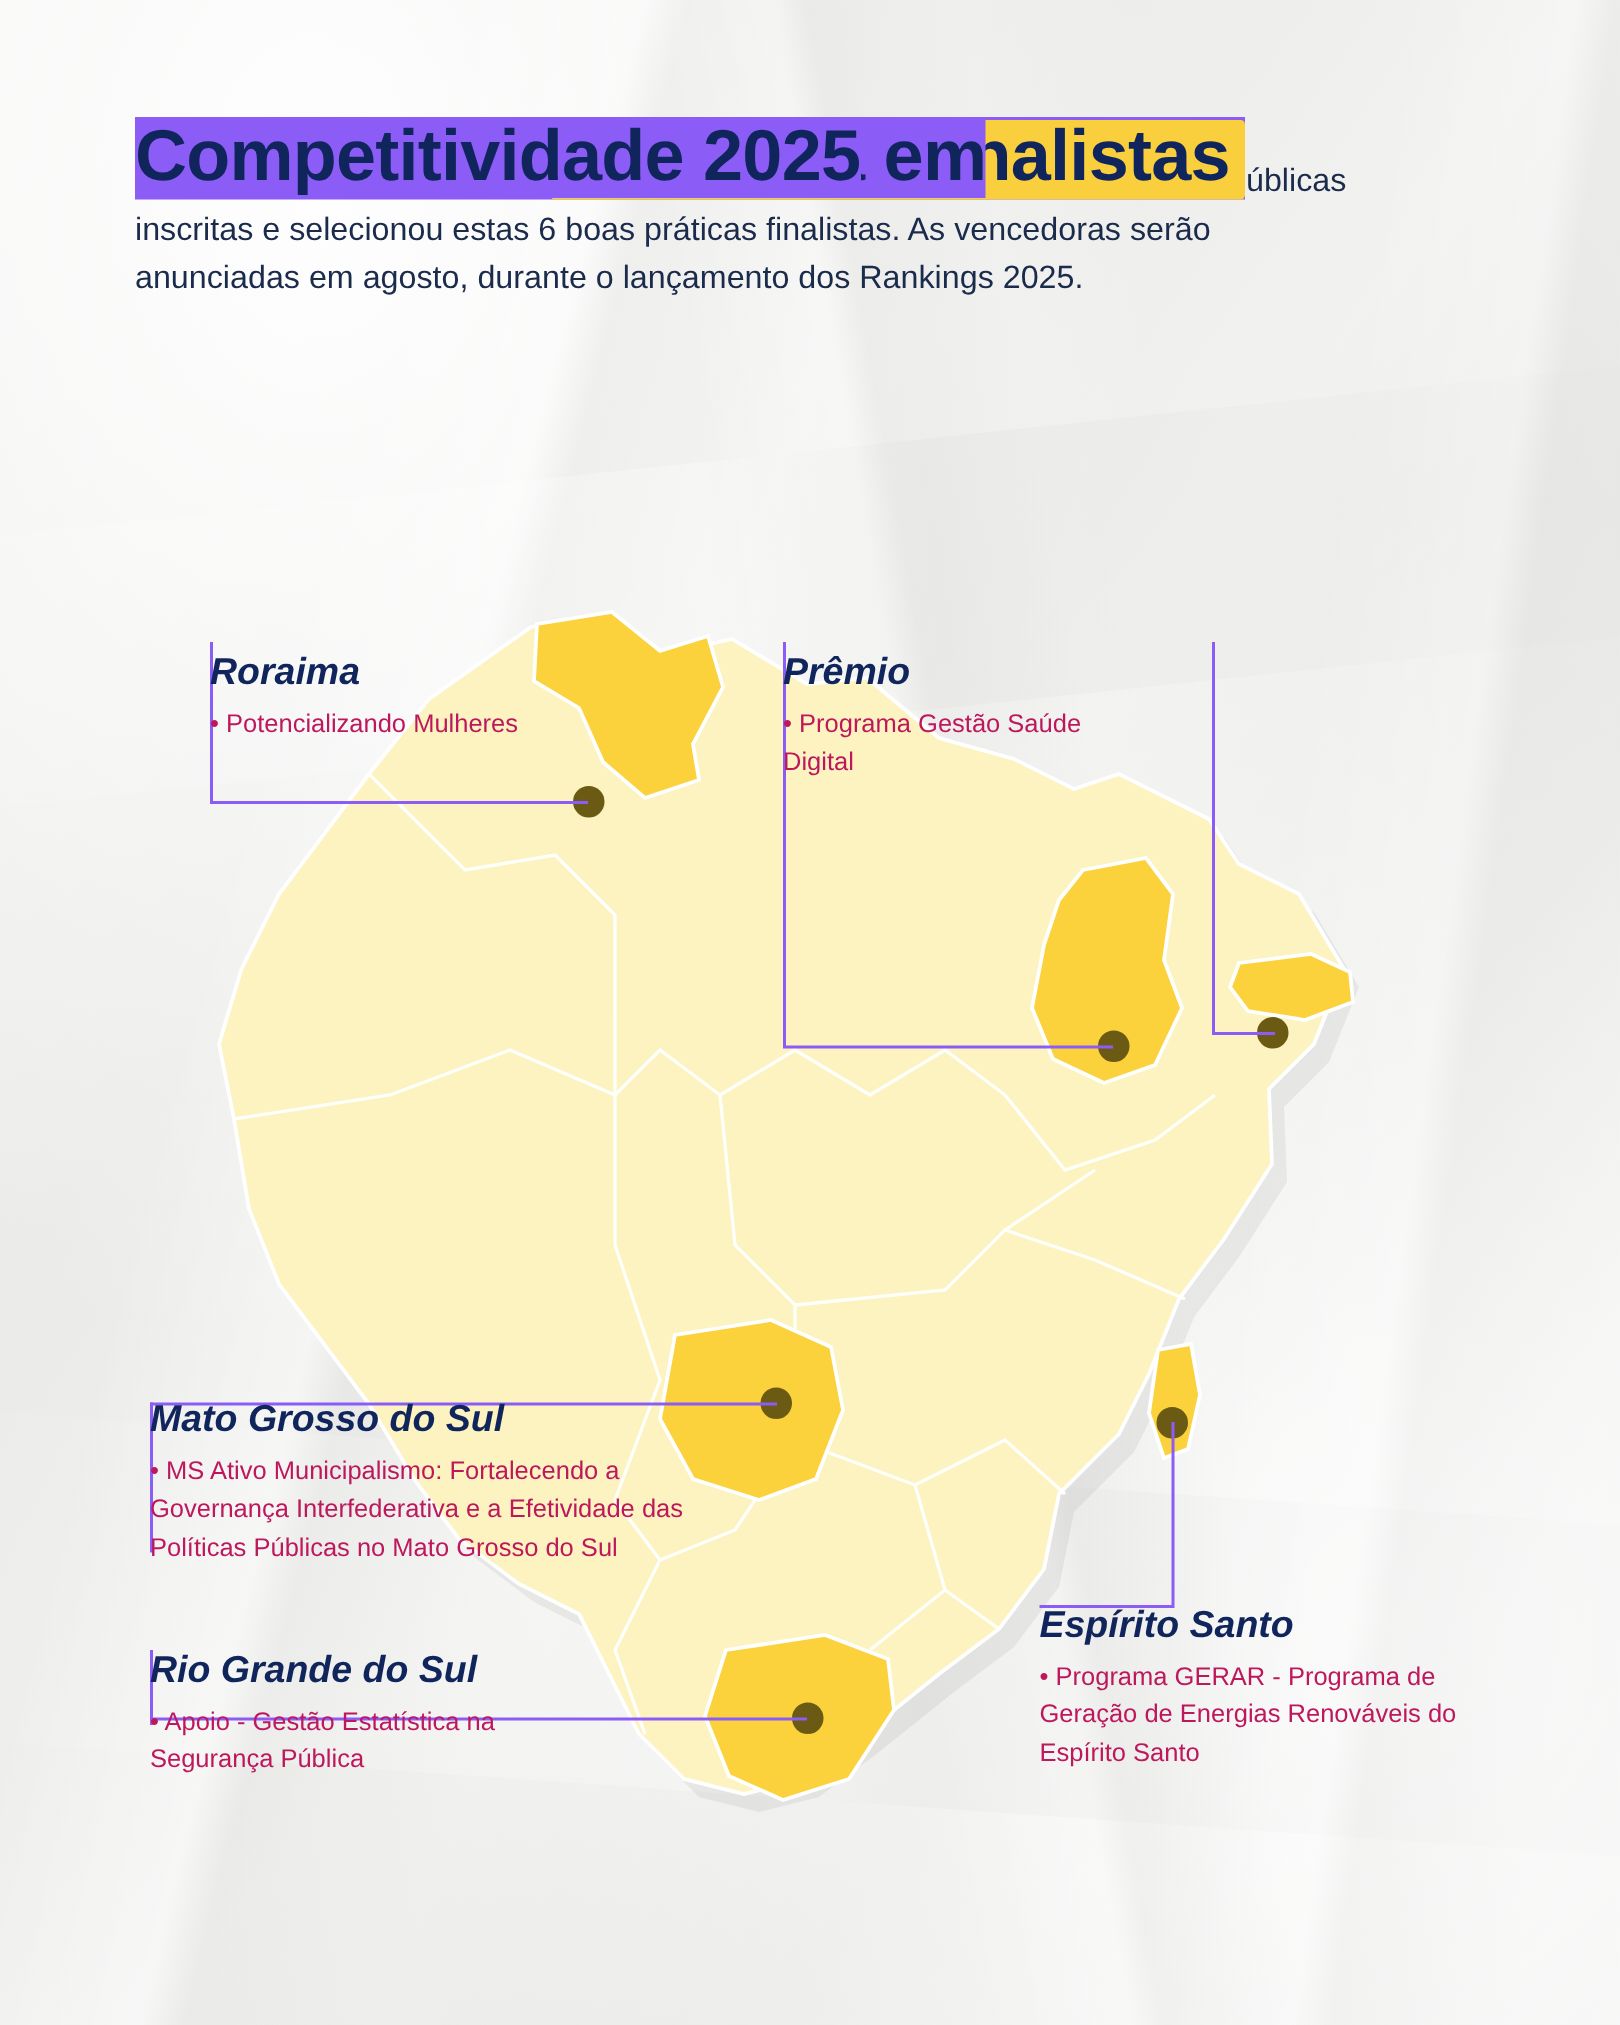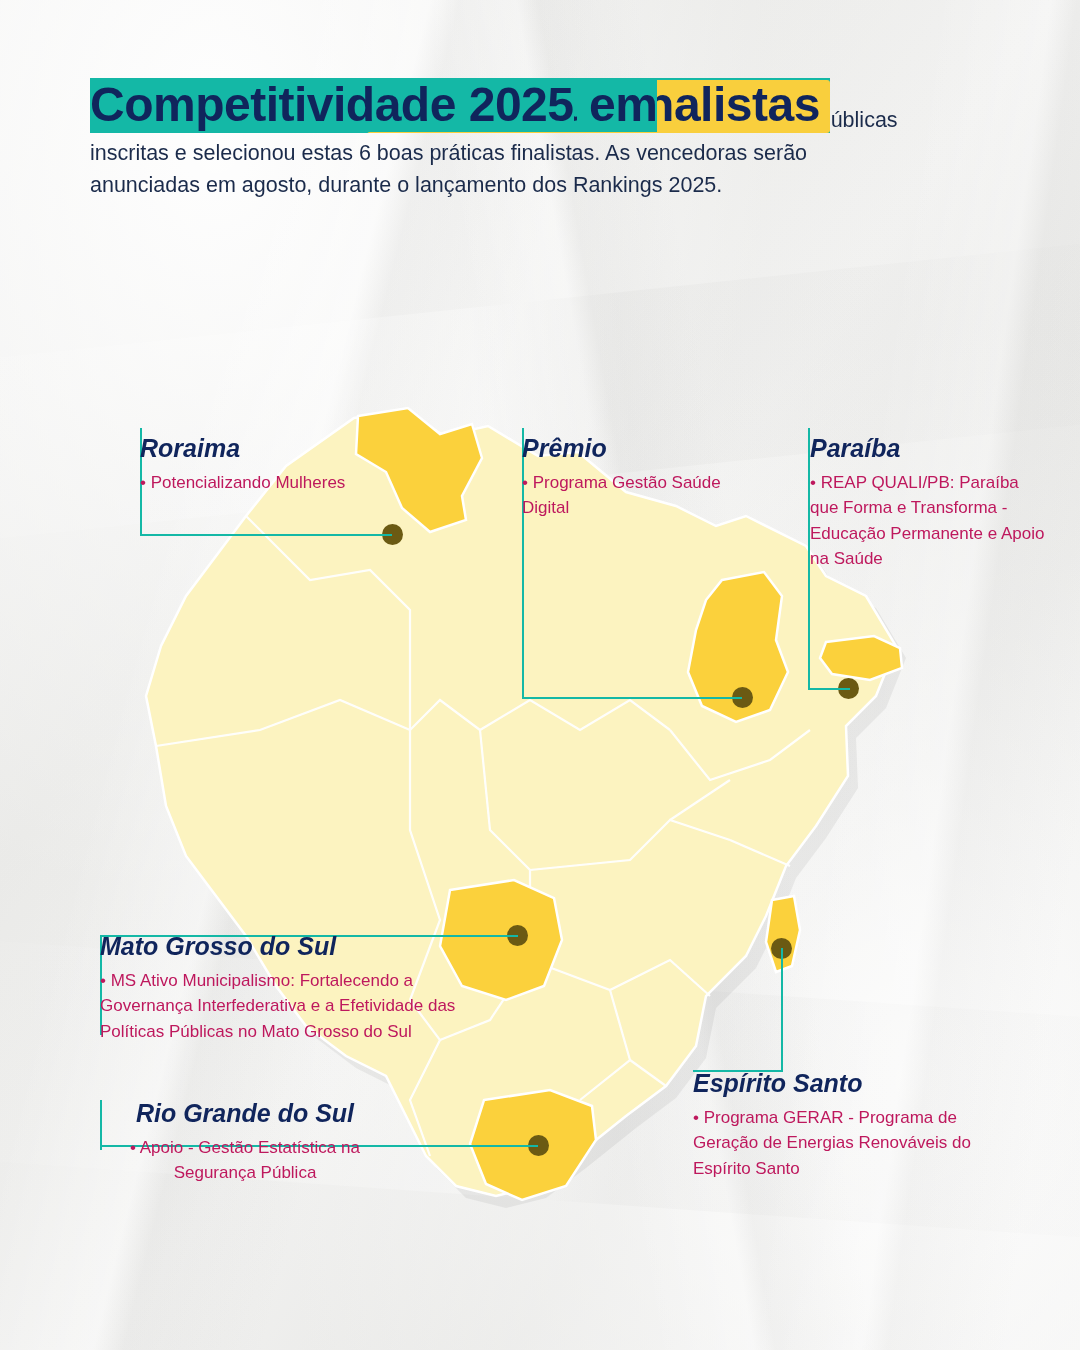--- a/index.html
+++ b/index.html
@@ -93,39 +93,39 @@
   .callout .c-text {
     font-size: 17px;
     line-height: 1.5;
     color: #be185d;
     margin: 0;
   }
 
   
   .line {
     position: absolute;
-    background: #14b8a6;
+    background: #8b5cf6;
   }
   .h-line { height: 1.6px; }
   .v-line { width: 1.6px; }
 
   .dot {
     position: absolute;
     width: 21px;
     height: 21px;
     border-radius: 50%;
     background: #6b5a13;
   }
 
   
   #co-roraima { top: 35px; left: 30px; width: 250px; }
   #co-piaui   { top: 35px; left: 412px; width: 250px; }
   #co-paraiba { top: 35px; left: 700px; width: 240px; }
   #co-ms      { top: 533px; left: -10px; width: 360px; }
-  #co-rs      { top: 700px; left: -10px; width: 290px; text-align: center; }
+  #co-rs      { top: 700px; left: -10px; width: 290px; }
   #co-es      { top: 670px; left: 583px; width: 300px; }
 </style>
 </head>
 <body>
 
 <div class="paper-bg"></div>
 <div class="paper-crease c1"></div>
 <div class="paper-crease c2"></div>
 <div class="paper-crease c3"></div>
 <div class="paper-crease c4"></div>
@@ -208,24 +208,20 @@
   <div class="callout" id="co-roraima">
     <p class="c-title">Roraima</p>
     <p class="c-text">• Potencializando Mulheres</p>
   </div>
 
   <div class="callout" id="co-piaui">
     <p class="c-title">Prêmio</p>
     <p class="c-text">• Programa Gestão Saúde Digital</p>
   </div>
 
-  <div class="callout" id="co-paraiba">
-    <p class="c-title">Paraíba</p>
-    <p class="c-text">• REAP QUALI/PB: Paraíba que Forma e Transforma - Educação Permanente e Apoio na Saúde</p>
-  </div>
 
   <div class="callout" id="co-ms">
     <p class="c-title">Mato Grosso do Sul</p>
     <p class="c-text">• MS Ativo Municipalismo: Fortalecendo a Governança Interfederativa e a Efetividade das Políticas Públicas no Mato Grosso do Sul</p>
   </div>
 
   <div class="callout" id="co-rs">
     <p class="c-title">Rio Grande do Sul</p>
     <p class="c-text">• Apoio - Gestão Estatística na Segurança Pública</p>
   </div>

